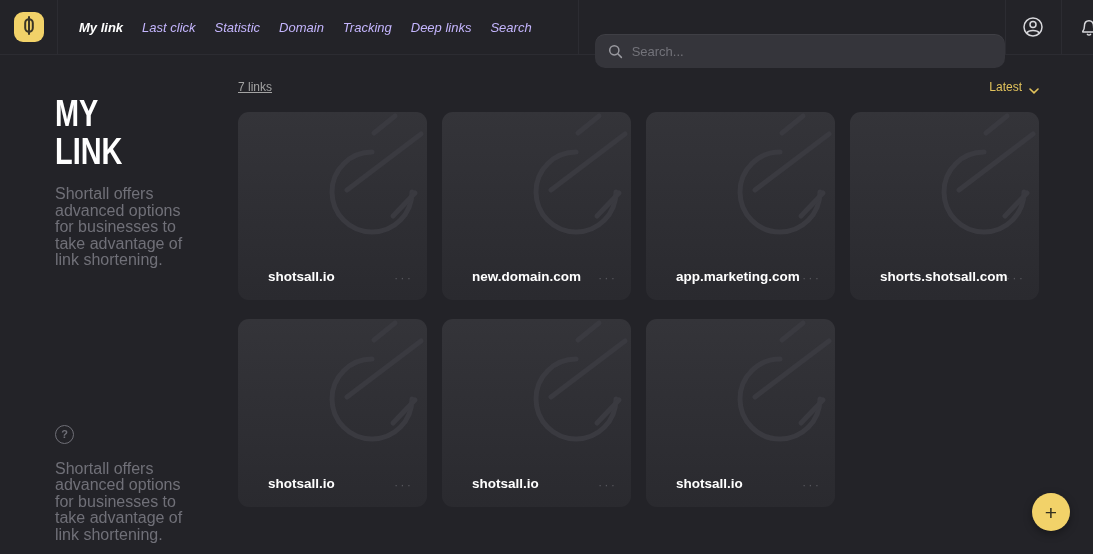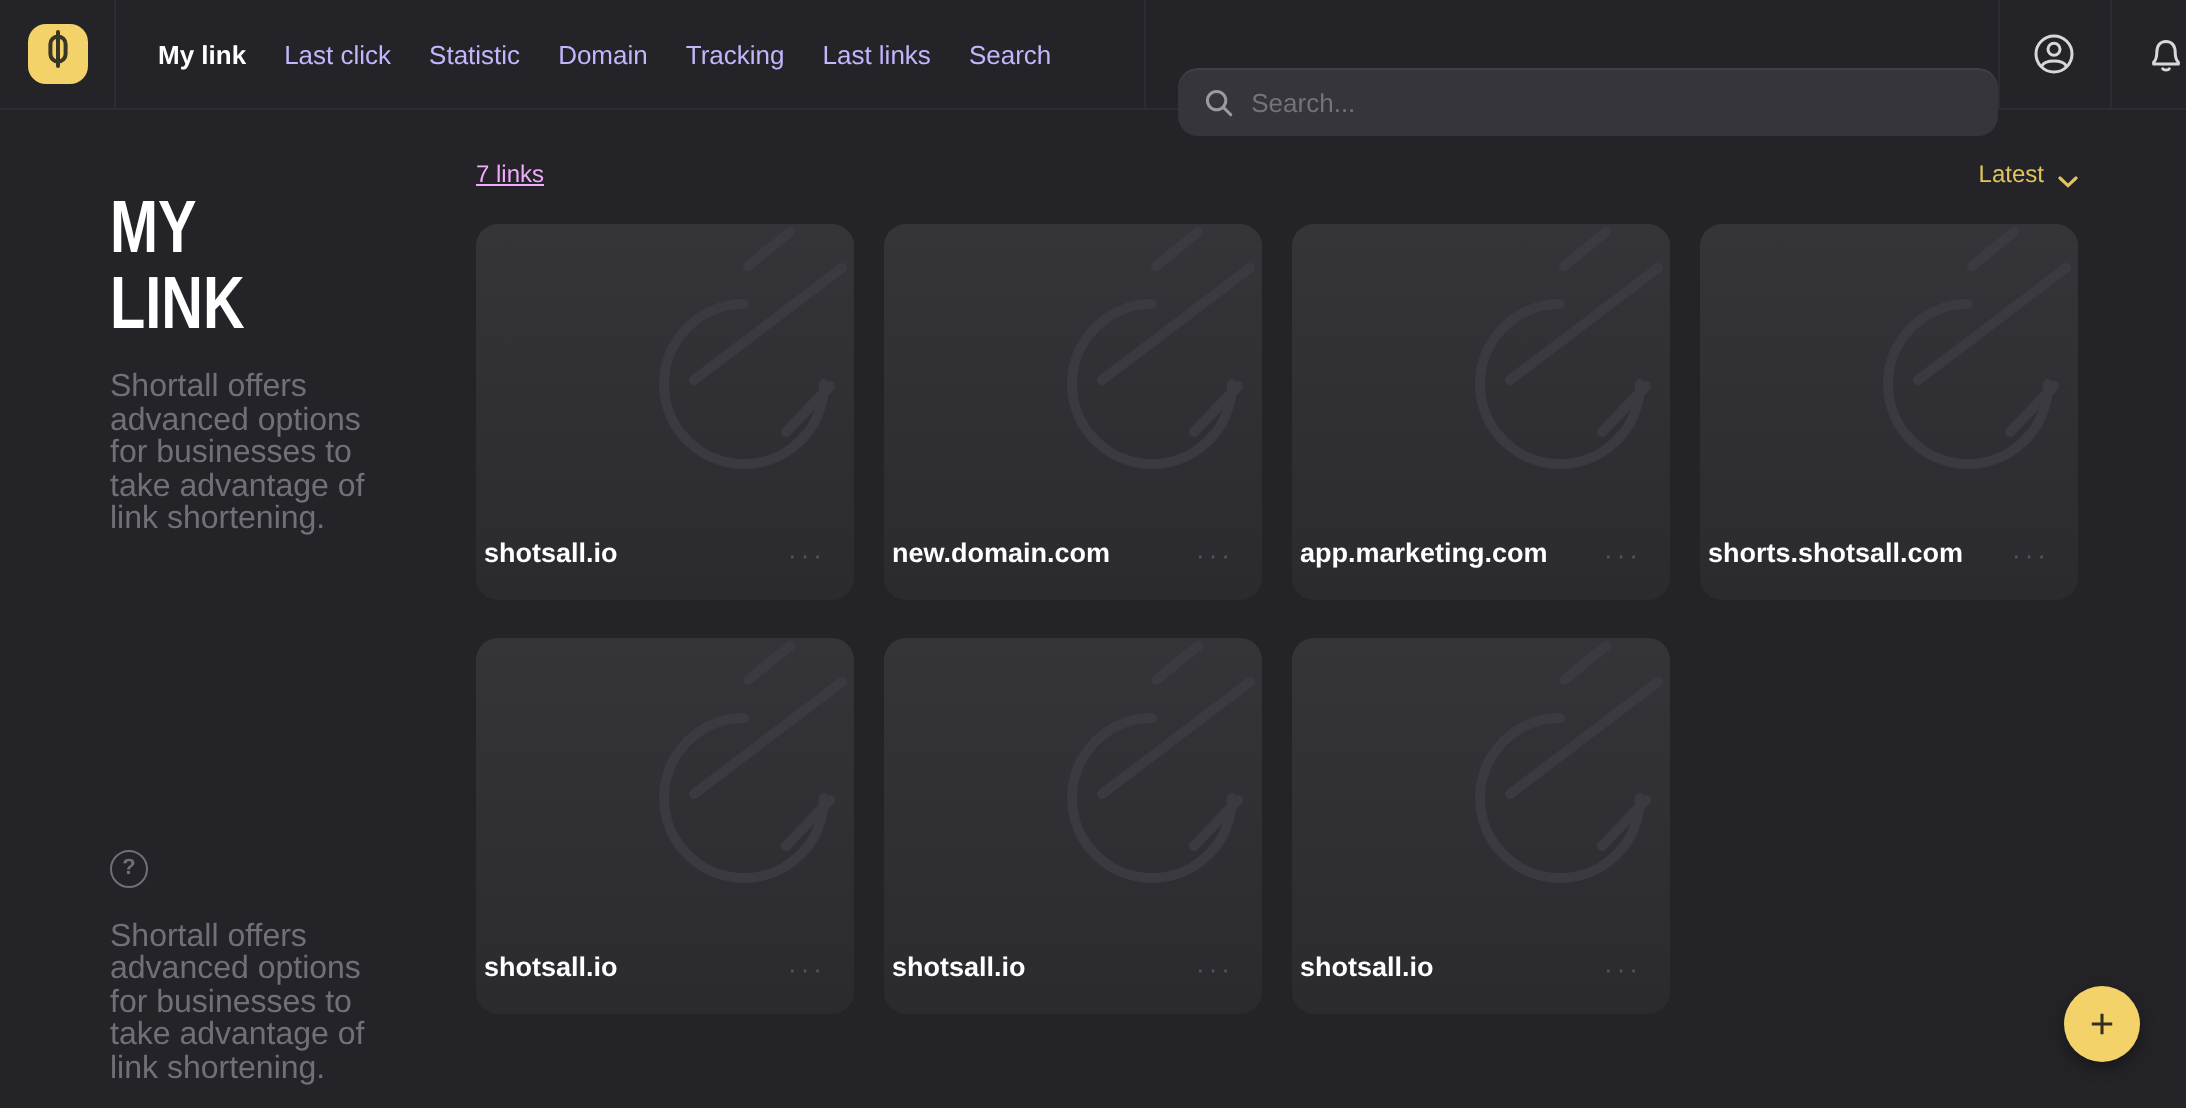--- a/index.html
+++ b/index.html
@@ -22,21 +22,21 @@
   }
   .logo {
     width:30px; height:30px;
     margin:0 13px 0 14px;
     background:#f2d269;
     border-radius:9px;
     display:flex; align-items:center; justify-content:center;
     flex:none; cursor:pointer;
   }
   .tb-divider { width:1px; align-self:stretch; background:#2c2c32; flex:none; }
-  .nav { display:flex; gap:19px; margin:0 46px 0 21px; align-items:center; }
+  .nav { display:flex; gap:19px; margin:0 46px 0 21px; align-items:center;font-style:italic; }
   .nav-item {
     font-size:13px; color:#c4b5fd; cursor:pointer; white-space:nowrap;
   }
   .nav-item.active { color:#ffffff; font-weight:bold; }
   .search {
     width:410px; height:34px;
     margin-left:16px;
     background:#35353b;
     border-radius:10px;
     display:flex; align-items:center;
@@ -82,21 +82,21 @@
     display:flex; align-items:center; justify-content:center;
     cursor:pointer; background:none;
   }
   .side-desc.second { margin-top:17px; }
 
   .content { flex:1; padding:23px 54px 0 0; }
   .content-head {
     display:flex; justify-content:space-between; align-items:center;
     height:18px;
   }
-  .count-label { font-size:12px; color:#f0abfc;text-decoration:underline; }
+  .count-label { font-size:12px; color:#a3a3a3;text-decoration:underline; }
   .sort-control {
     display:flex; align-items:flex-end; gap:7px;
     color:#e2c35c; font-size:12px; cursor:pointer;
   }
 
   
   .grid {
     margin-top:16px;
     display:grid;
     grid-template-columns:repeat(4, 189px);
@@ -105,21 +105,21 @@
   .card {
     width:189px; height:188px;
     border-radius:11px;
     background:linear-gradient(#343439, #2a2a2f);
     position:relative;
     overflow:hidden;
     cursor:pointer;
   }
   .card-watermark { position:absolute; top:0; right:0; pointer-events:none; }
   .card-title {
-    position:absolute; left:4px; bottom:16px;
+    position:absolute; left:30px; bottom:16px;
     color:#ffffff; font-weight:bold; font-size:13.5px;
   }
   .card-more {
     position:absolute; right:14px; bottom:15px;
     color:#56565c; font-size:13px; letter-spacing:2px;
     cursor:pointer;
   }
 
   
   .fab {
@@ -145,21 +145,21 @@
     </span>
   </div>
   <div class="tb-divider"></div>
 
   <nav class="nav">
       <a class="nav-item active">My link</a>
       <a class="nav-item">Last click</a>
       <a class="nav-item">Statistic</a>
       <a class="nav-item">Domain</a>
       <a class="nav-item">Tracking</a>
-      <a class="nav-item">Last links</a>
+      <a class="nav-item">Deep links</a>
       <a class="nav-item">Search</a>
     </nav>
 
   <div class="tb-divider"></div>
   <div class="search">
     <span style="display:flex">
       <svg width="15" height="15" viewBox="0 0 15 15" fill="none" stroke="#9a9aa0" stroke-width="1.5" stroke-linecap="round">
         <circle cx="6.3" cy="6.3" r="4.6"></circle>
         <line x1="9.8" y1="9.8" x2="13.4" y2="13.4"></line>
       </svg>

